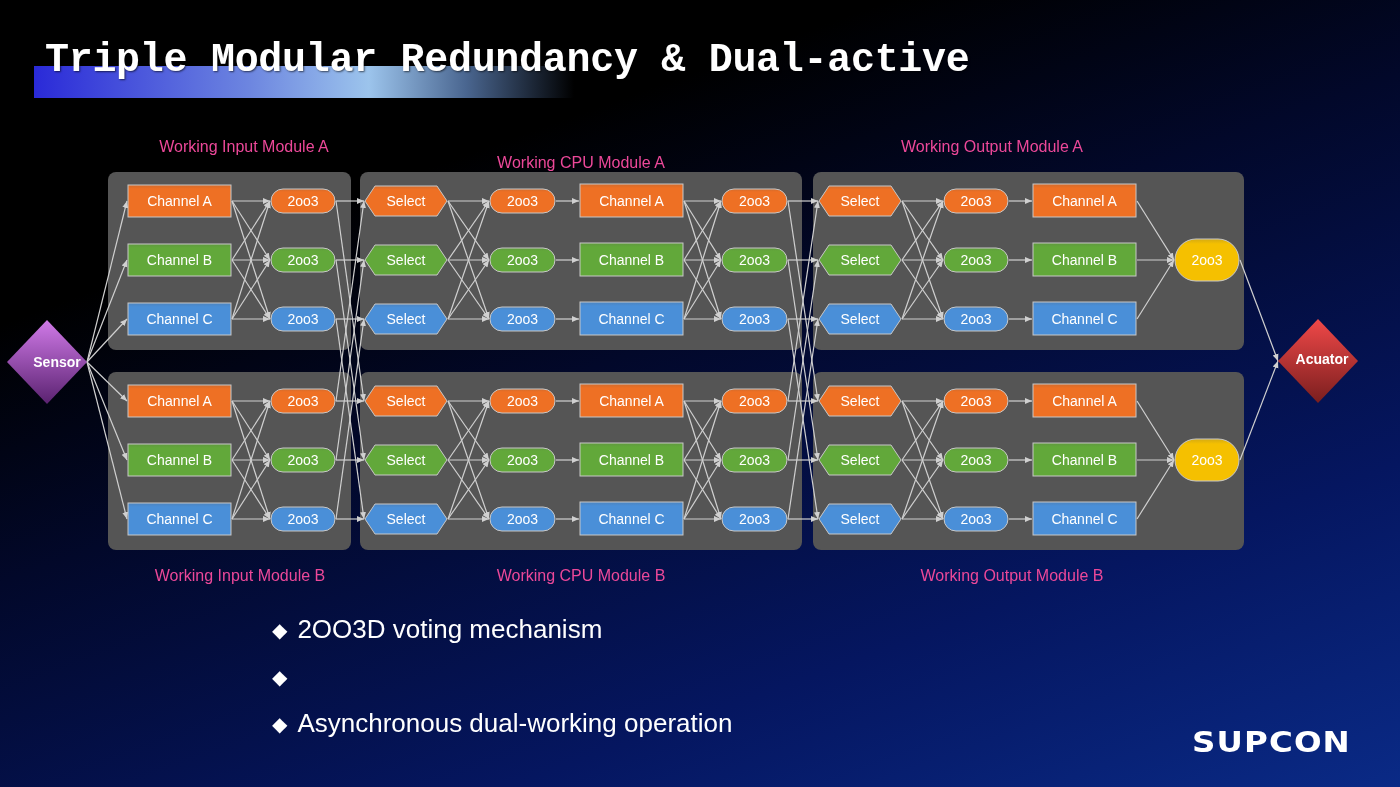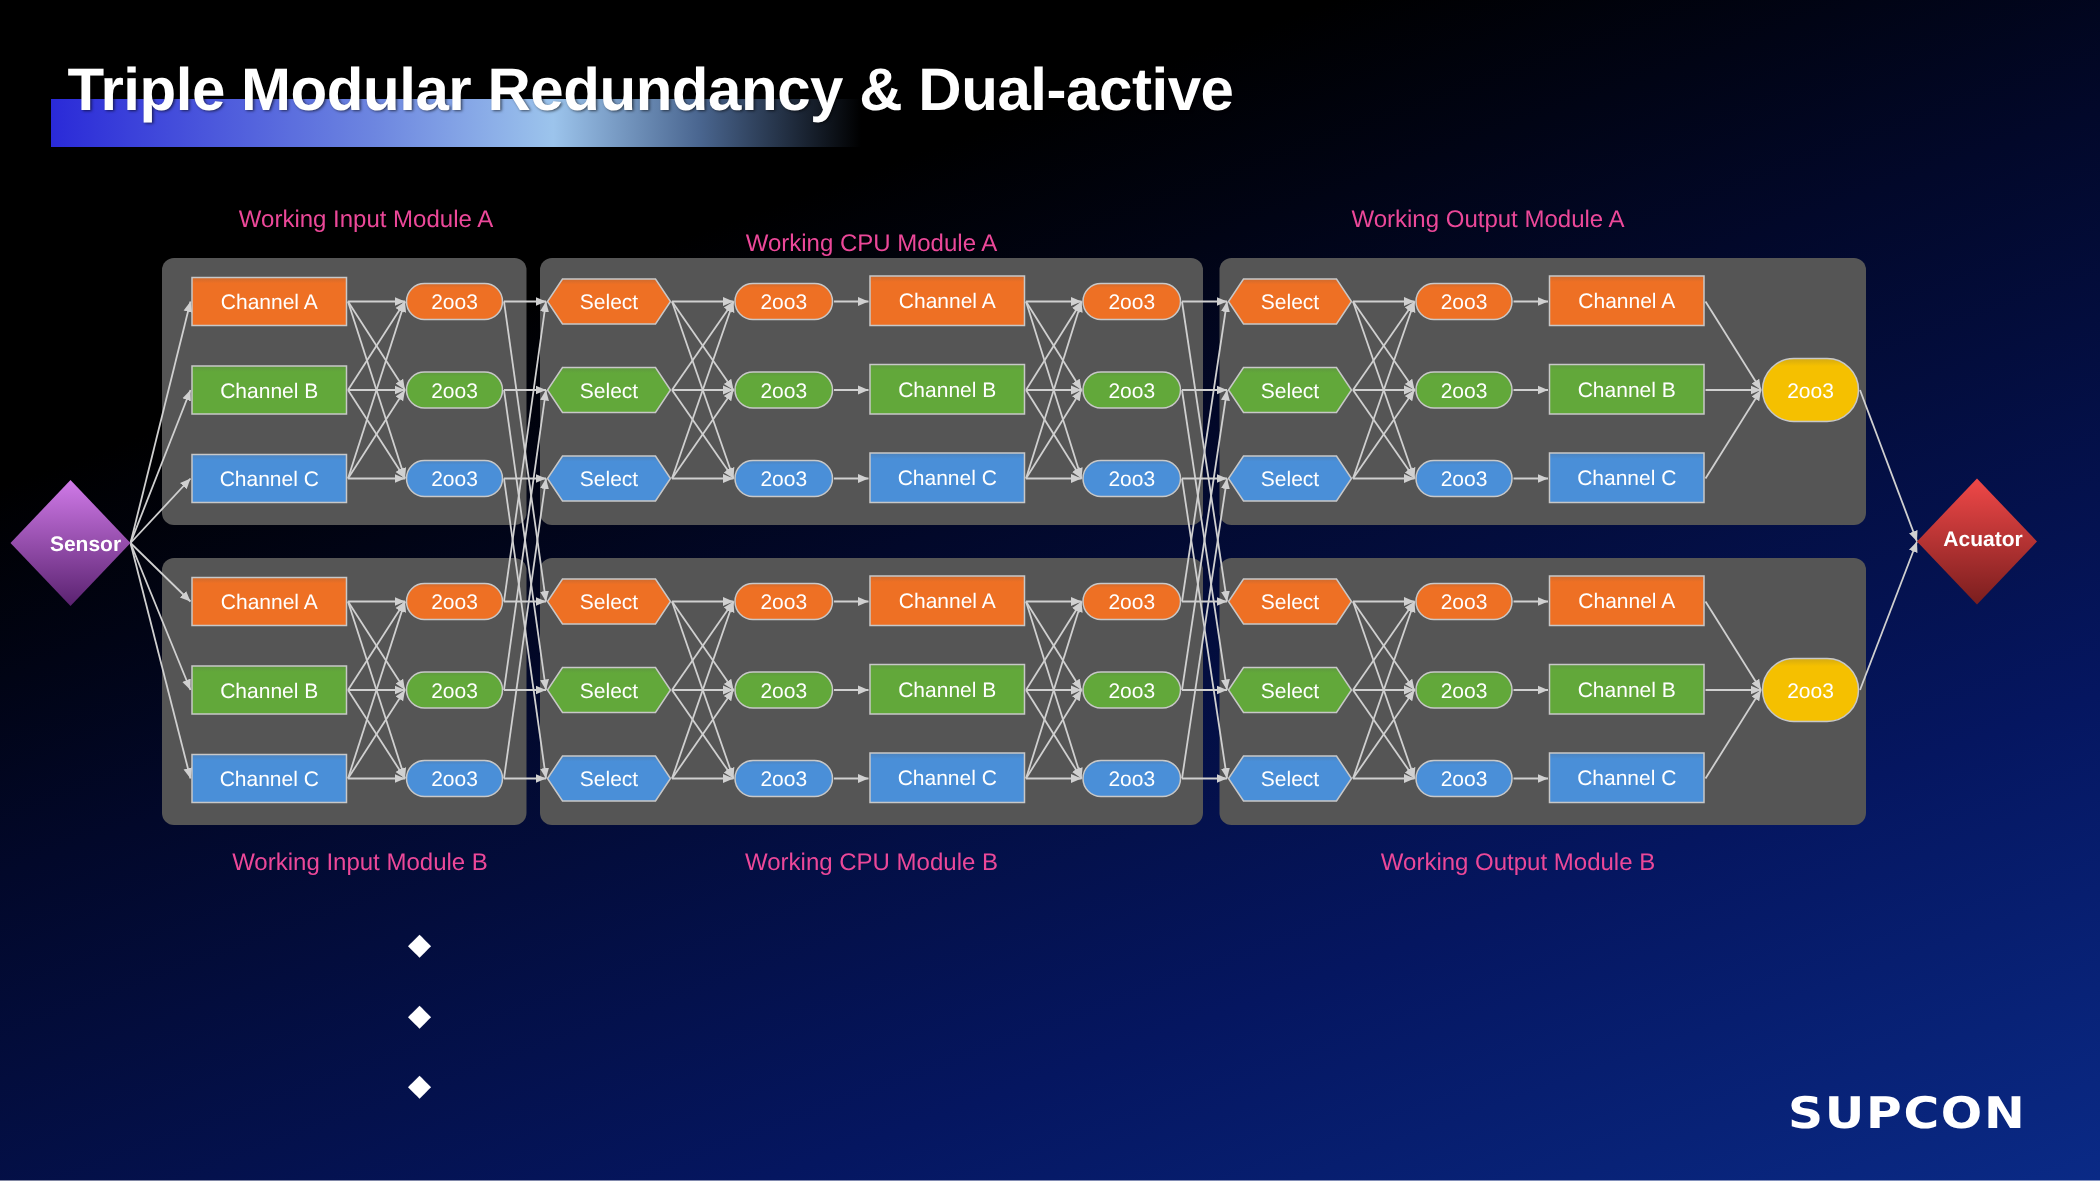--- a/index.html
+++ b/index.html
@@ -4,21 +4,21 @@
 <style>
   html,body{margin:0;padding:0;}
   body{width:1400px;height:787px;overflow:hidden;position:relative;
     font-family:"Liberation Sans",sans-serif;
     background:radial-gradient(ellipse at 85% 0%, #000000 0%, #02051a 35%, #061a5e 80%, #0a2a80 100%);
     background:linear-gradient(160deg,#000000 0%,#000000 25%,#02082a 45%,#051660 75%,#0a2a86 100%);
   }
   .title-bar{position:absolute;left:34px;top:66px;width:540px;height:32px;
     background:linear-gradient(90deg,#2a2ad8 0%,#6d86e0 40%,#9cc4ec 62%,#4a6690 80%,rgba(0,0,0,0) 100%);}
   .title{position:absolute;left:45px;top:38px;font-size:40px;font-weight:bold;color:#fff;
-    letter-spacing:-0.3px;text-shadow:1px 1px 2px rgba(0,0,0,.6);white-space:nowrap;}
+    letter-spacing:-0.3px;text-shadow:1px 1px 2px rgba(0,0,0,.6);white-space:nowrap;font-family:Liberation Mono, monospace;}
   svg.diagram{position:absolute;left:0;top:0;}
   .mod-label{position:absolute;color:#ec4899;font-size:16px;white-space:nowrap;transform:translateX(-50%);}
   .bullets{position:absolute;left:272px;top:606px;color:#fff;font-size:26px;}
   .bullet{height:47px;display:flex;align-items:center;}
   .bullet .dia{font-size:20px;margin-right:10px;}
   .logo{position:absolute;left:1192px;top:725px;color:#fff;font-size:29px;font-weight:bold;
     letter-spacing:1px;font-family:"DejaVu Sans",sans-serif;transform:scaleX(1.12);transform-origin:left;}
   .node-text{font-family:"Liberation Sans",sans-serif;font-size:14px;fill:#fff;}
 </style>
 </head>
@@ -430,22 +430,24 @@
 <div class="mod-label" style="left:244px;top:138px">Working Input Module A</div>
 <div class="mod-label" style="left:581px;top:154px">Working CPU Module A</div>
 <div class="mod-label" style="left:992px;top:138px">Working Output Module A</div>
 <div class="mod-label" style="left:240px;top:567px">Working Input Module B</div>
 <div class="mod-label" style="left:581px;top:567px">Working CPU Module B</div>
 <div class="mod-label" style="left:1012px;top:567px">Working Output Module B</div>
 
 <div class="bullets">
   <div class="bullet">
       <span class="dia">◆</span>
+      <span>2OO3D voting mechanism</span>
     </div>
   <div class="bullet">
       <span class="dia">◆</span>
     </div>
   <div class="bullet">
       <span class="dia">◆</span>
+      <span> Asynchronous dual-working operation</span>
     </div>
 </div>
 
 <div class="logo">SUPCON</div>
 
 </body></html>

